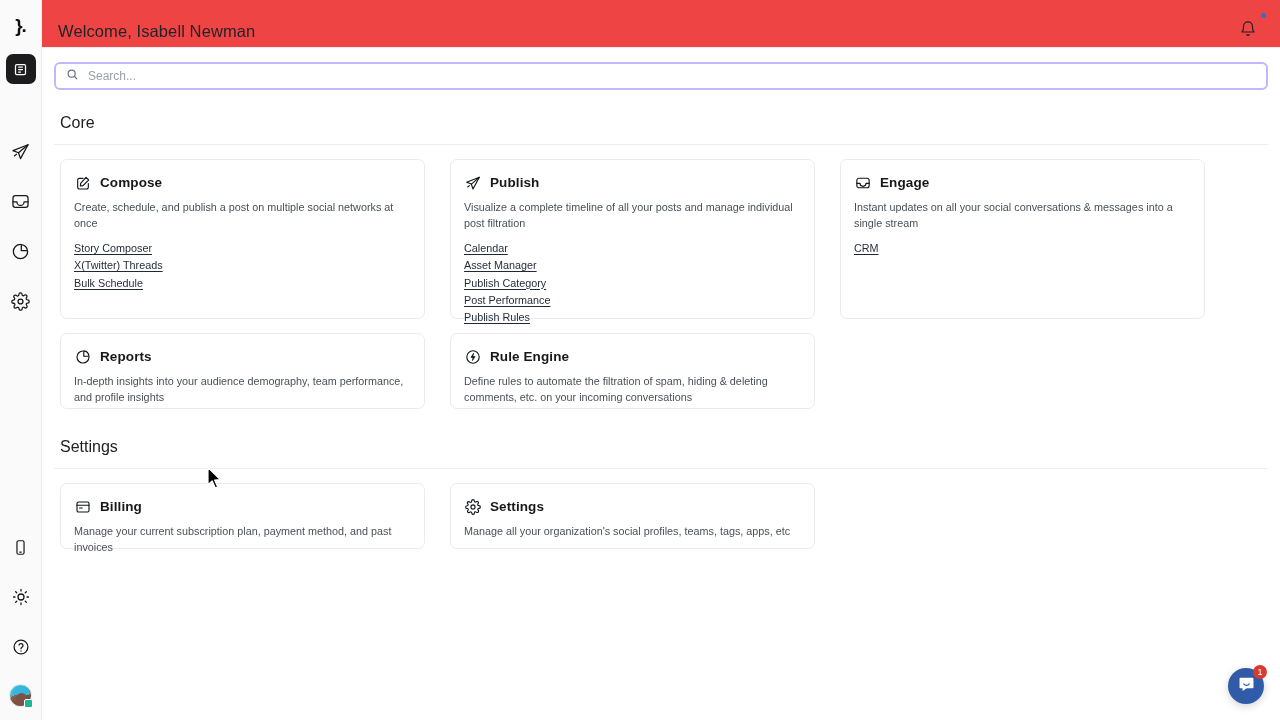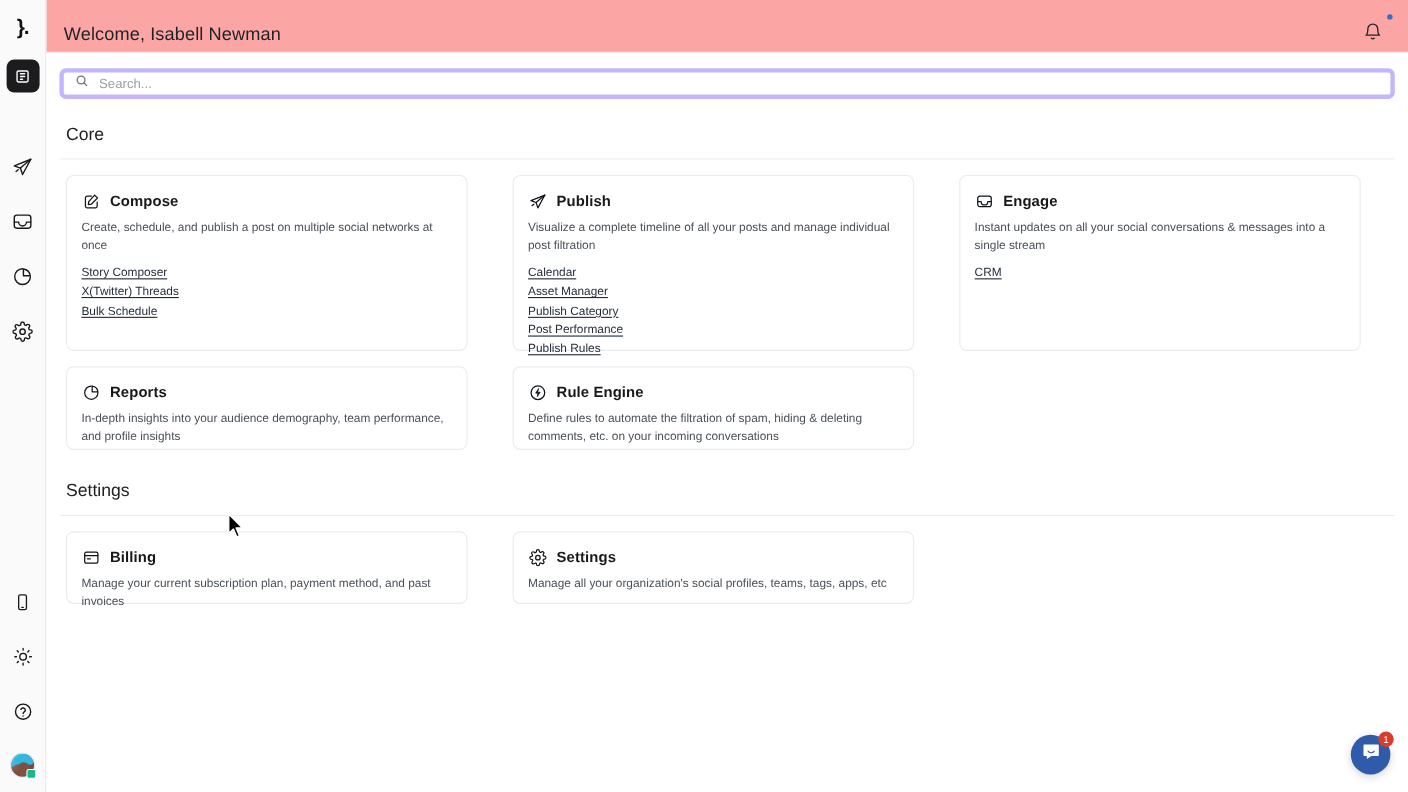--- a/index.html
+++ b/index.html
@@ -62,56 +62,56 @@
   }
 
   
   .main { flex: 1 1 auto; height: 720px; display: flex; flex-direction: column; background:#fff; overflow:hidden; }
 
   .topbar {
     height: 48px; flex: 0 0 48px;
     border-bottom: 1px solid #eceef0;
     display: flex; align-items: center; justify-content: space-between;
     padding: 15px 20px 0 16px;
-    background:#fca5a5;
+    background:#ef4444;
   }
   .welcome { font-size: 16.5px; color: #1f2328; font-weight: 400; letter-spacing: 0.1px; }
   .bell-wrap { position: relative; width: 24px; height: 24px; cursor:pointer; display:flex; align-items:center; justify-content:center; }
   .bell-dot {
     position:absolute; right: -6px; top: -6px;
     width: 5px; height: 5px; border-radius:50%; background:#2f6fd0;
   }
 
   .content {
     flex: 1 1 auto; overflow: hidden;
     padding: 0 12px 0 12px;
   }
 
   .search-wrap { padding: 14px 0 0 0; }
   .search-box {
-    height: 28px; border: 4px solid #c4b5fd; border-radius: 6px;
+    height: 28px; border: 2px solid #c4b5fd; border-radius: 6px;
     display: flex; align-items: center; gap: 9px; padding: 0 10px;
     background:#fff; width: 100%;
   }
   .search-box svg { flex: 0 0 auto; color:#6b7280; }
   .search-input {
     border: none; outline: none; flex: 1 1 auto;
     font-family: "Liberation Sans", sans-serif;
     font-size: 12px; color: #3c4043; background: transparent;
   }
   .search-input::placeholder { color: #9aa0a6; }
 
   .section-title {
     font-size: 16px; color: #202124; font-weight: 400;
     margin: 24px 0 0 6px;
   }
   .section-rule { height:1px; background:#eceef0; margin-top: 12px; }
   .section-title.settings-title { margin-top: 29px; }
 
-  .card-row { display: flex; gap: 41px; margin-top: 14px; padding-left: 6px; }
+  .card-row { display: flex; gap: 25px; margin-top: 14px; padding-left: 6px; }
   .card {
     border: 1px solid #e9ebee; border-radius: 7px; background: #fff;
     padding: 14px 13px 13px 13px;
     flex: 0 0 365px;
     position: relative;
   }
   .card.tall { height: 160px; }
   .card.short { height: 76px; }
   .card.settings-card { height: 66px; }
   .card-head { display: flex; align-items: center; gap: 9px; }

